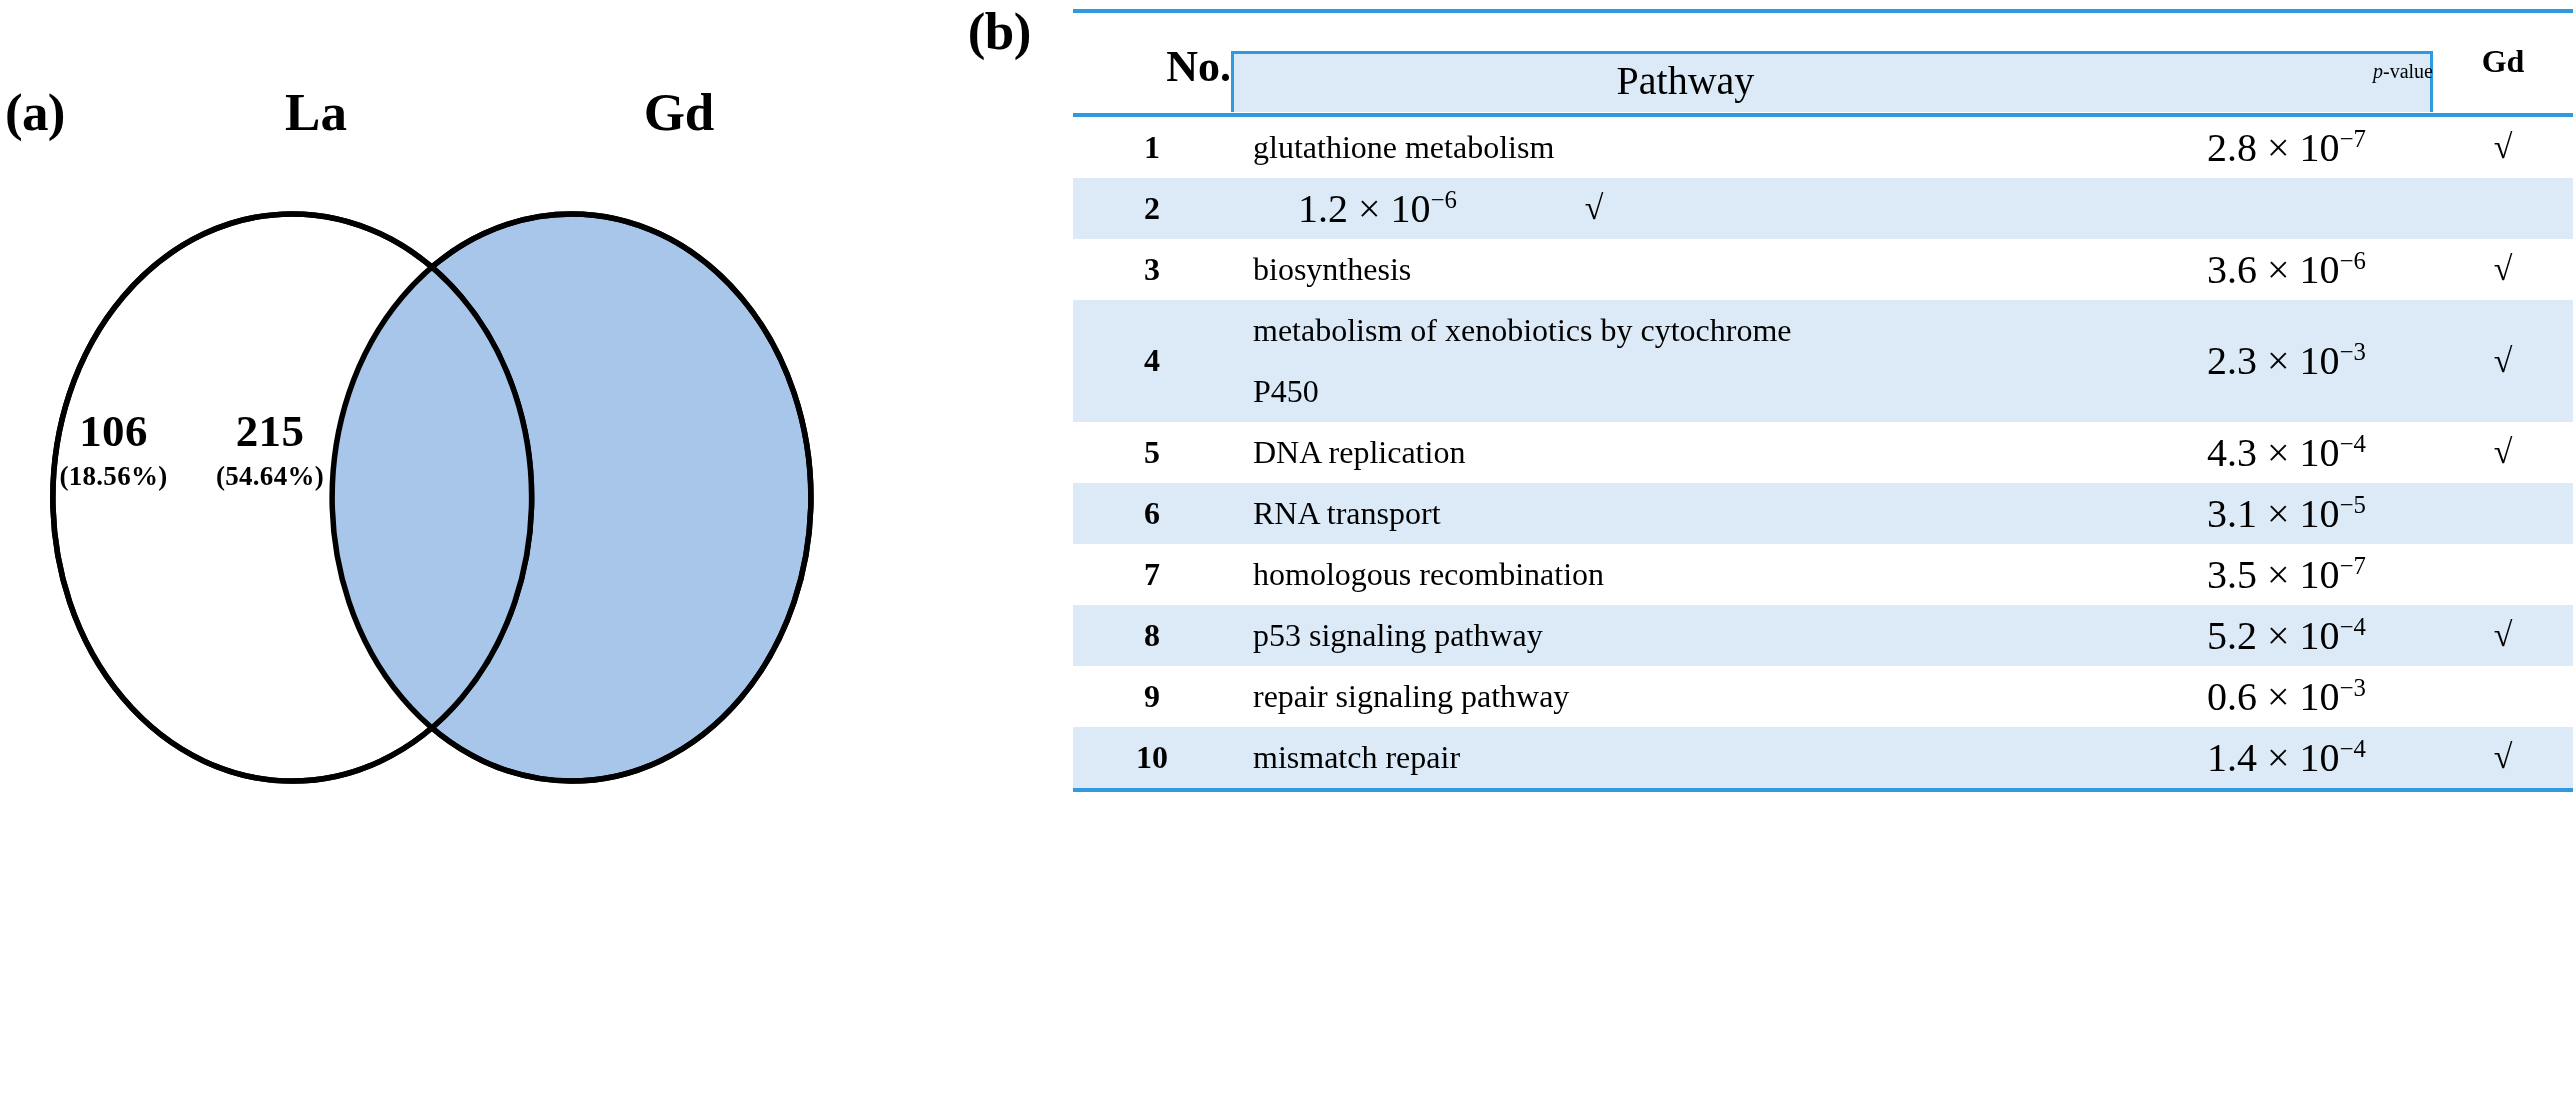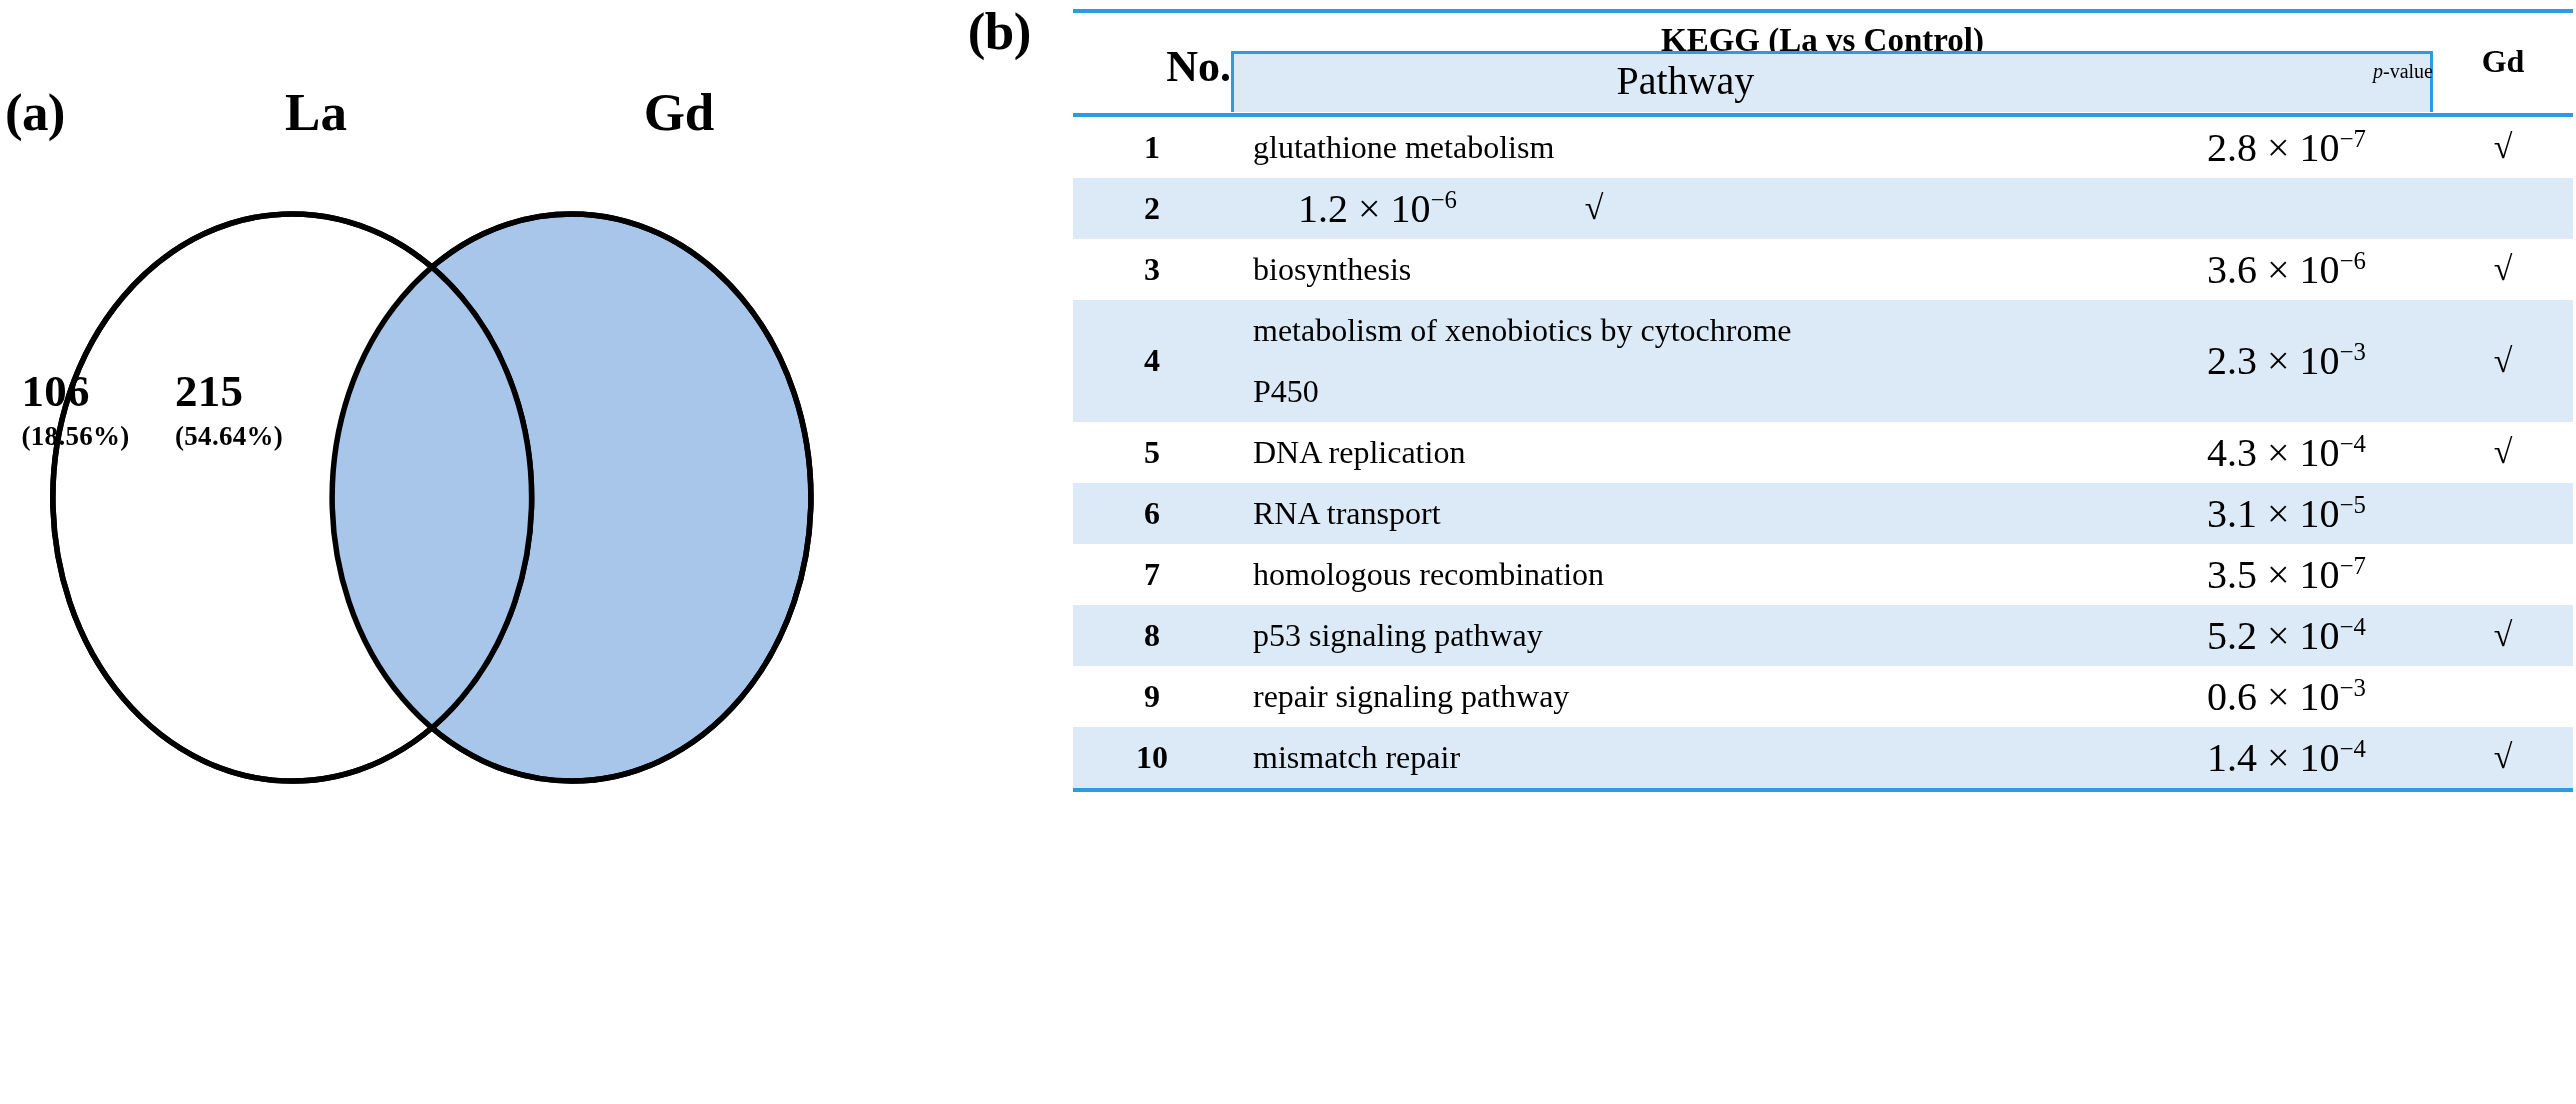--- a/index.html
+++ b/index.html
@@ -43,21 +43,23 @@
   #venn-label-gd { left: 599px; top: 86px; }
 
   #venn-canvas {
     position: absolute;
     left: 24.6px; top: 209px;
     width: 958px; height: 577px;
   }
 
   .venn-count {
     position: absolute;
-    line-height: 1;
+    text-align: center;
+    line-height: 1;
+    margin-top: 40px;
   }
   .venn-count .num {
     display: block;
     font-weight: bold;
     font-size: 45px;
     letter-spacing: 0.3px;
   }
   .venn-count .pct {
     display: block;
     font-weight: bold;
@@ -263,21 +265,20 @@
 
 <div id="panel-b">
 
   <div id="panel-b-tag" class="panel-tag">(b)</div>
 
   <div id="kegg-table-wrap">
 
     <div class="rule-blue"></div>
 
     <div id="table-header">
-      <div id="kegg-title">KEGG (La vs Control)</div>
       <div id="subheader-box"></div>
       <div id="header-no">No.</div>
       <div id="header-pathway">Pathway</div>
       <div id="header-pvalue"><span class="ital">p</span><span>-value</span></div>
       <div id="header-gd">Gd</div>
       <div id="header-underline"></div>
     </div>
 
     <div id="table-body">
         <div class="trow">

